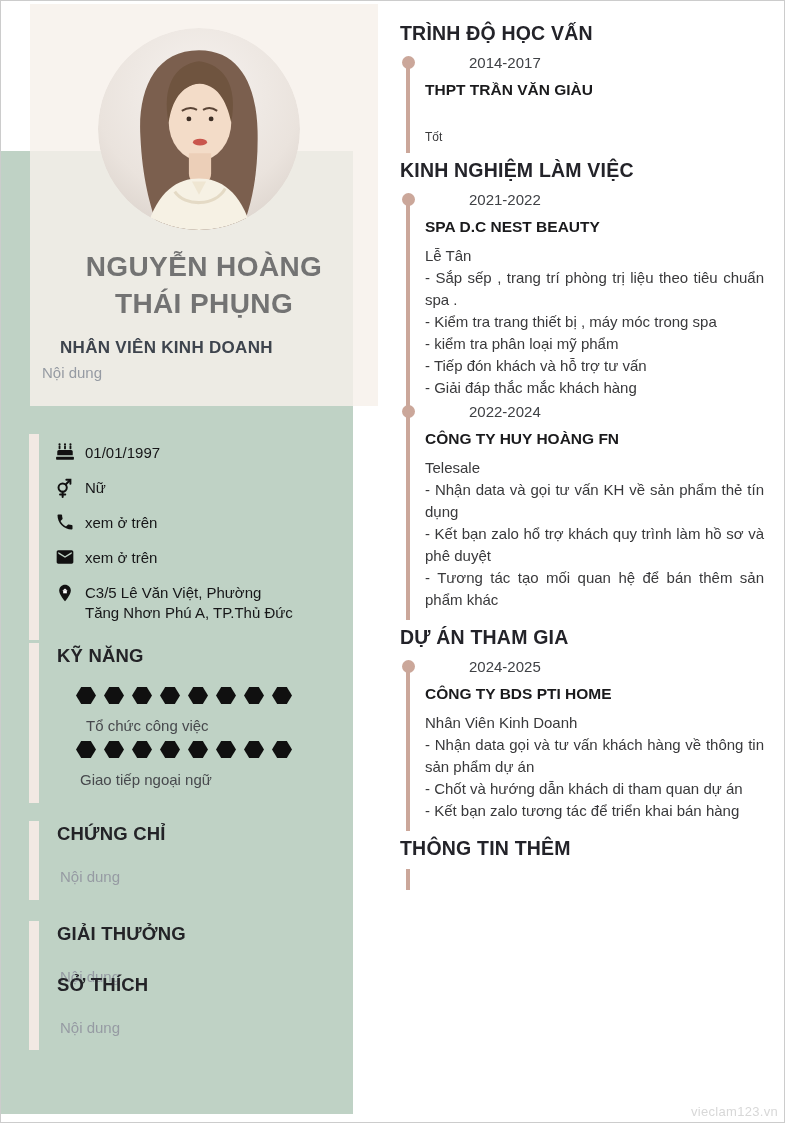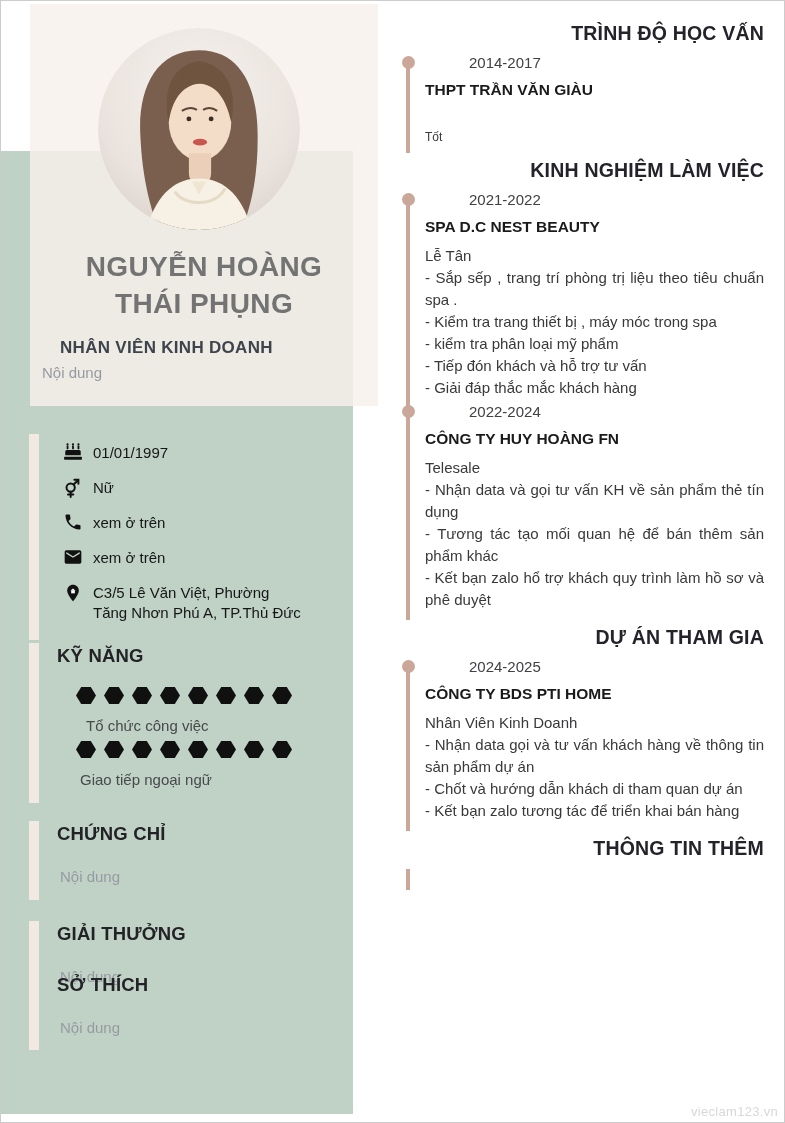--- a/index.html
+++ b/index.html
@@ -37,21 +37,21 @@
   .card-placeholder{
     position:absolute;left:12px;top:360px;
     font-size:15px;color:var(--c-placeholder,#969ba3);
   }
   
   .side-block{position:absolute;left:29px;width:320px;}
   .side-block::before{
     content:"";position:absolute;left:0;top:0;bottom:0;width:10px;
     background:var(--c-bar,#f2e9e3);
   }
-  .contact{top:434px;padding:8px 0 4px 8px;}
+  .contact{top:434px;padding:8px 0 4px 0;}
   .c-row{display:flex;align-items:flex-start;margin:0 0 13px 26px;gap:10px;}
   .cicon{width:20px;height:22px;flex:none;display:inline-block;}
   .cicon svg{display:block;}
   .c-text{font-size:15px;line-height:20px;color:#161618;max-width:212px;padding-top:1px;}
   .side-sec{position:absolute;left:29px;width:310px;}
   .side-sec::before{
     content:"";position:absolute;left:0;top:0;bottom:0;width:10px;
     background:var(--c-bar,#f2e9e3);
   }
   .side-heading{
@@ -74,21 +74,21 @@
     background:#101010;
     clip-path:polygon(26% 0,74% 0,100% 50%,74% 100%,26% 100%,0 50%);
   }
   .skill-label{position:absolute;font-size:15px;color:#47494d;white-space:nowrap;}
   .skill-label-1{left:57px;top:74px;}
   .skill-label-2{left:51px;top:128px;}
   
   .right-col{position:absolute;left:400px;top:0;width:364px;}
   .right-col h2{
     font-size:19.5px;font-weight:bold;color:#232329;
-    margin:15px 0 9px 0;letter-spacing:.2px;text-align:right;
+    margin:15px 0 9px 0;letter-spacing:.2px;
   }
   .right-col h2.h-first{margin-top:22px;}
   .entry{position:relative;padding-left:25px;margin-bottom:4px;}
   .entry::before{
     content:"";position:absolute;left:6px;top:9px;bottom:-9px;width:4px;
     background:var(--c-accent,#cba79a);
   }
   .dot{
     position:absolute;left:2px;top:2px;width:13px;height:13px;
     border-radius:50%;background:var(--c-accent,#cba79a);
@@ -255,22 +255,22 @@
         <div>- Giải đáp thắc mắc khách hàng</div>
       </div>
     </div>
     <div class="entry">
       <span class="dot"></span>
       <div class="period">2022-2024</div>
       <div class="org">CÔNG TY HUY HOÀNG FN</div>
       <div class="body">
         <div>Telesale</div>
         <div>- Nhận data và gọi tư vấn KH về sản phẩm thẻ tín dụng</div>
+        <div>- Kết bạn zalo hổ trợ khách quy trình làm hồ sơ và phê duyệt</div>
         <div>- Tương tác tạo mối quan hệ để bán thêm sản phẩm khác</div>
-        <div>- Kết bạn zalo hổ trợ khách quy trình làm hồ sơ và phê duyệt</div>
       </div>
     </div>
 
     <h2>DỰ ÁN THAM GIA</h2>
     <div class="entry">
       <span class="dot"></span>
       <div class="period">2024-2025</div>
       <div class="org">CÔNG TY BDS PTI HOME</div>
       <div class="body">
         <div>Nhân Viên Kinh Doanh</div>

